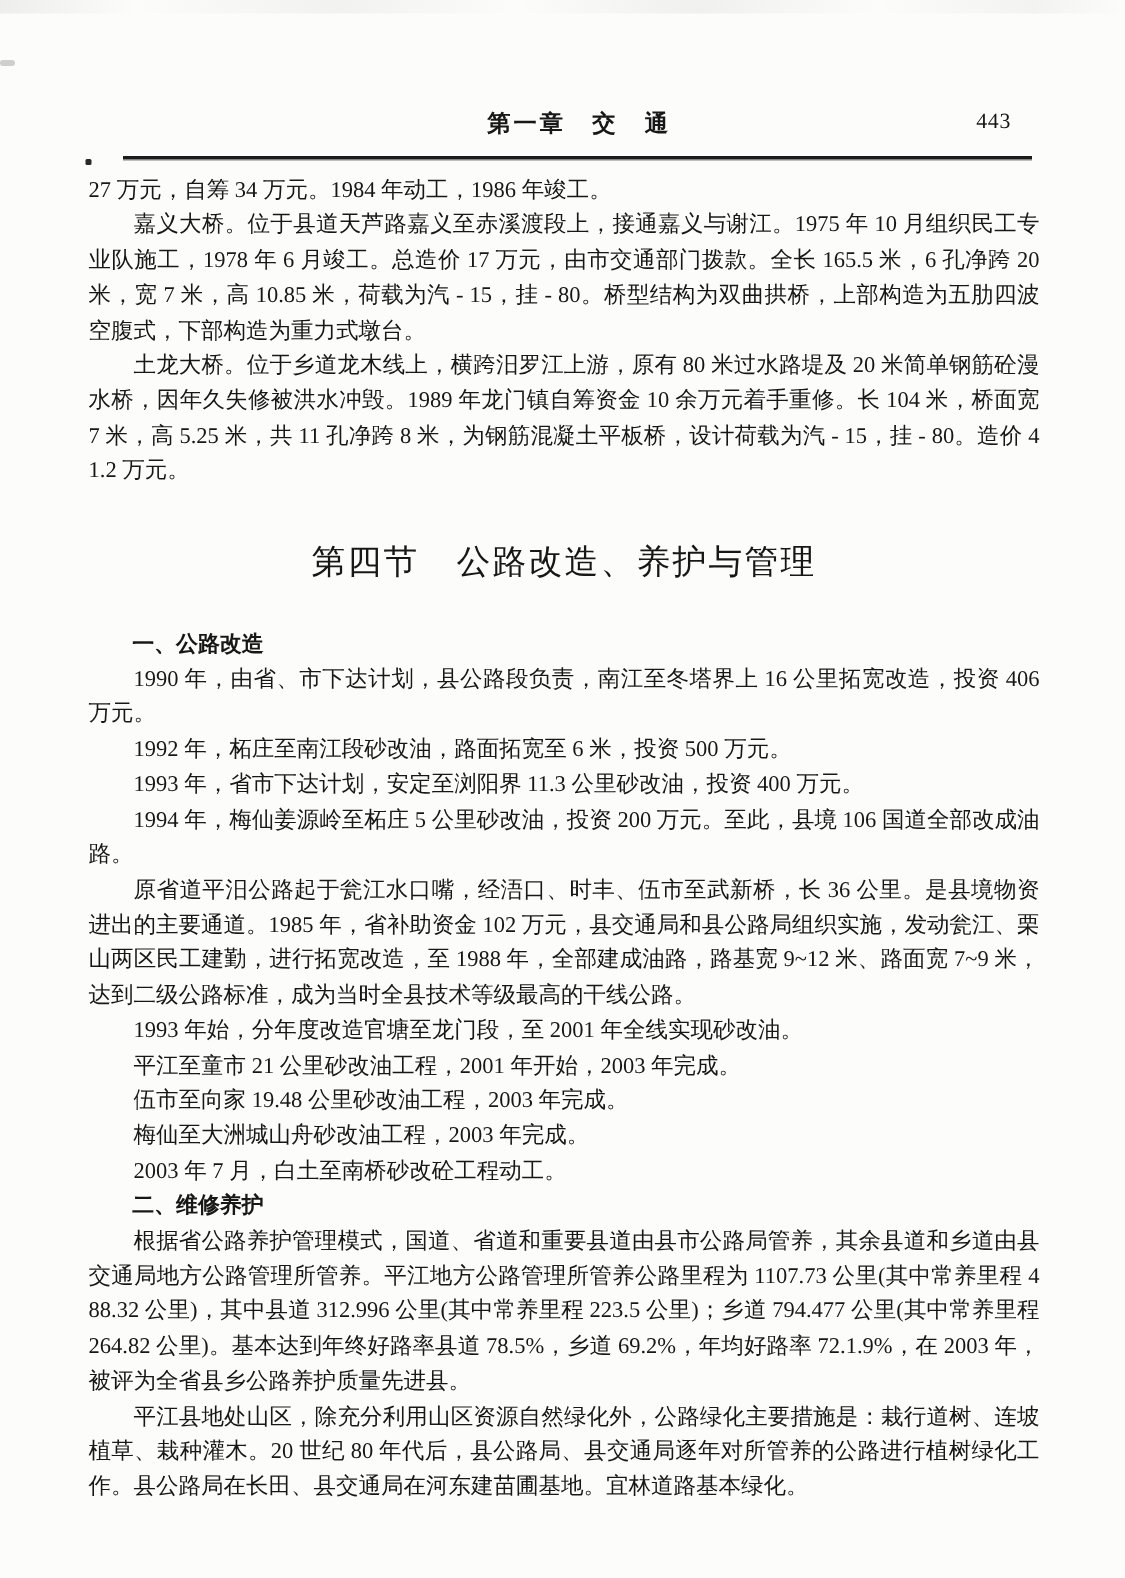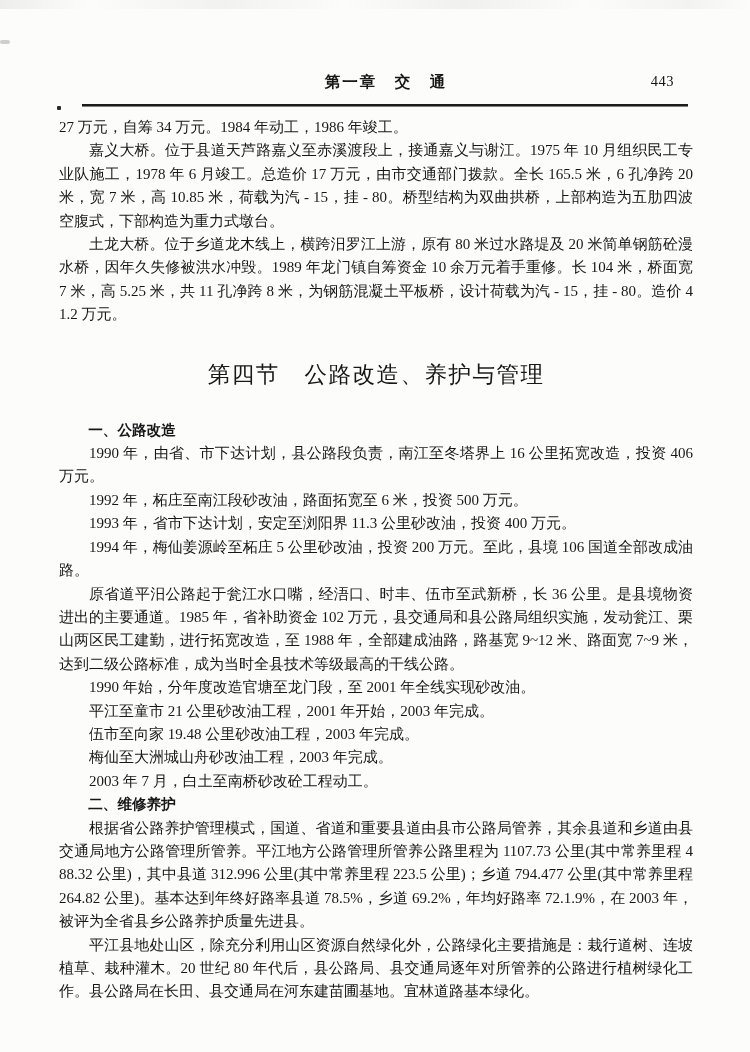--- a/index.html
+++ b/index.html
@@ -94,21 +94,21 @@
     <div class="section-title">
       <span class="sec-num">第四节</span><span>公路改造、养护与管理</span>
     </div>
 
     <p class="heading-sans">一、公路改造</p>
     <p class="para">1990 年，由省、市下达计划，县公路段负责，南江至冬塔界上 16 公里拓宽改造，投资 406 万元。</p>
     <p class="para">1992 年，柘庄至南江段砂改油，路面拓宽至 6 米，投资 500 万元。</p>
     <p class="para">1993 年，省市下达计划，安定至浏阳界 11.3 公里砂改油，投资 400 万元。</p>
     <p class="para">1994 年，梅仙姜源岭至柘庄 5 公里砂改油，投资 200 万元。至此，县境 106 国道全部改成油路。</p>
     <p class="para">原省道平汨公路起于瓮江水口嘴，经浯口、时丰、伍市至武新桥，长 36 公里。是县境物资进出的主要通道。1985 年，省补助资金 102 万元，县交通局和县公路局组织实施，发动瓮江、栗山两区民工建勤，进行拓宽改造，至 1988 年，全部建成油路，路基宽 9~12 米、路面宽 7~9 米，达到二级公路标准，成为当时全县技术等级最高的干线公路。</p>
-    <p class="para">1990 年始，分年度改造官塘至龙门段，至 2001 年全线实现砂改油。</p>
+    <p class="para">1993 年始，分年度改造官塘至龙门段，至 2001 年全线实现砂改油。</p>
     <p class="para">平江至童市 21 公里砂改油工程，2001 年开始，2003 年完成。</p>
     <p class="para">伍市至向家 19.48 公里砂改油工程，2003 年完成。</p>
     <p class="para">梅仙至大洲城山舟砂改油工程，2003 年完成。</p>
     <p class="para">2003 年 7 月，白土至南桥砂改砼工程动工。</p>
 
     <p class="heading-sans">二、维修养护</p>
     <p class="para">根据省公路养护管理模式，国道、省道和重要县道由县市公路局管养，其余县道和乡道由县交通局地方公路管理所管养。平江地方公路管理所管养公路里程为 1107.73 公里(其中常养里程 488.32 公里)，其中县道 312.996 公里(其中常养里程 223.5 公里)；乡道 794.477 公里(其中常养里程 264.82 公里)。基本达到年终好路率县道 78.5%，乡道 69.2%，年均好路率 72.1.9%，在 2003 年，被评为全省县乡公路养护质量先进县。</p>
 
     <p class="para">平江县地处山区，除充分利用山区资源自然绿化外，公路绿化主要措施是：栽行道树、连坡植草、栽种灌木。20 世纪 80 年代后，县公路局、县交通局逐年对所管养的公路进行植树绿化工作。县公路局在长田、县交通局在河东建苗圃基地。宜林道路基本绿化。</p>
 

